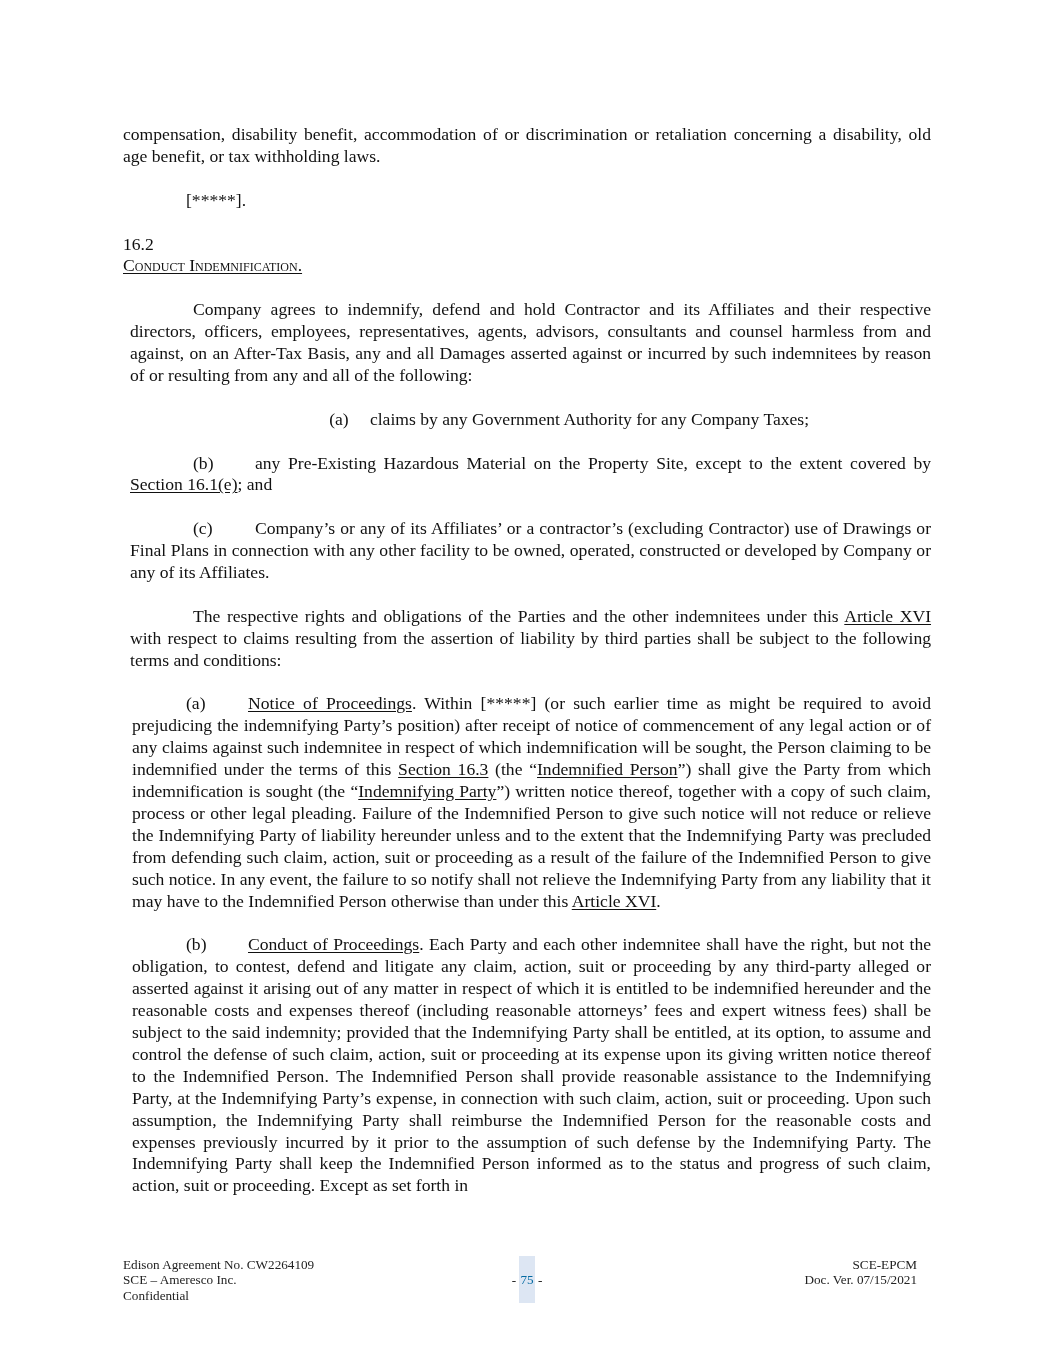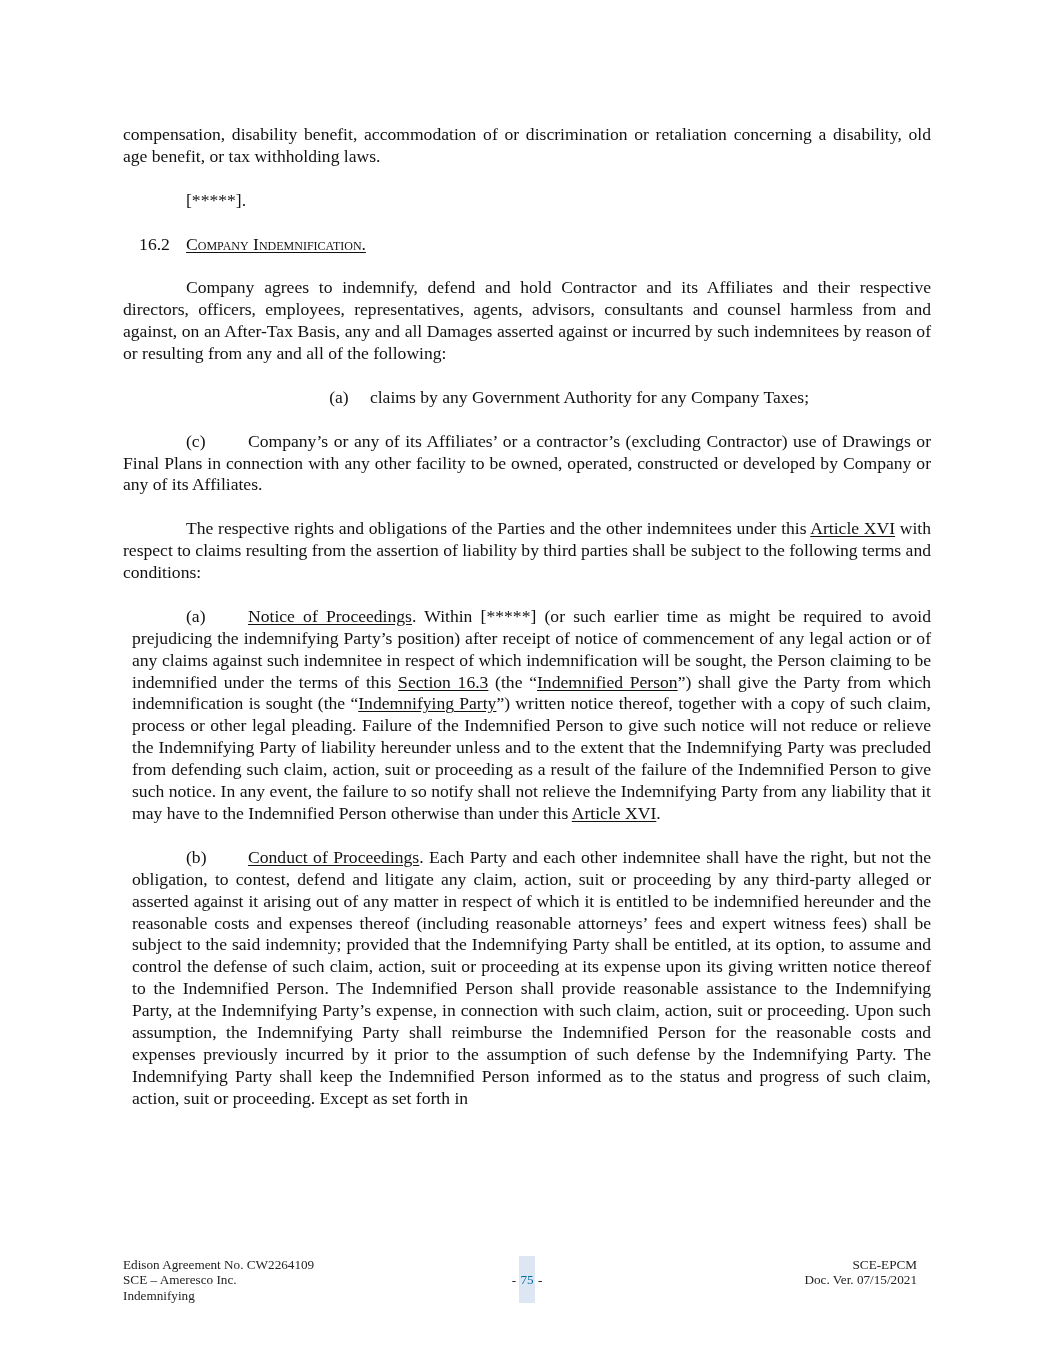--- a/index.html
+++ b/index.html
@@ -29,29 +29,31 @@
       width: 808px;
       font-size: 17.6px;
       line-height: 21.9px;
     }
     p {
       margin: 0;
       text-align: justify;
     }
     .indent {
       text-indent: 63px;
+      margin-left: 7px;
     }
     .gap-after { margin-bottom: 21.9px; }
     .redacted-para {
       padding-left: 63px;
       text-align: left;
     }
     .heading {
       display: flex;
-      text-align: center;
+      text-align: left;
+      flex-direction: column;
     }
     .heading .num {
       display: inline-block;
       width: 63px;
     }
     .heading .title {
       text-decoration: underline;
       font-variant: small-caps;
       text-underline-offset: 2px;
     }
@@ -115,44 +117,45 @@
 
 <div class="page">
   <div class="body-text">
 
     <p class="gap-after">compensation, disability benefit, accommodation of or discrimination or retaliation concerning a disability, old age benefit, or tax withholding laws.</p>
 
     <p class="redacted-para gap-after">[*****].</p>
 
     <div class="heading gap-after">
       <span class="num">16.2</span>
-      <span class="title">Company Indemnification.</span>
+      <span class="title">Conduct Indemnification.</span>
     </div>
 
     <p class="indent gap-after">Company agrees to indemnify, defend and hold Contractor and its Affiliates and their respective directors, officers, employees, representatives, agents, advisors, consultants and counsel harmless from and against, on an After-Tax Basis, any and all Damages asserted against or incurred by such indemnitees by reason of or resulting from any and all of the following:</p>
 
     <p class="simple-item gap-after"><span class="list-label">(a)</span><span>claims by any Government Authority for any Company Taxes;</span></p>
 
+    <p class="indent gap-after"><span class="list-label">(b)</span><span>any Pre-Existing Hazardous Material on the Property Site, except to the extent covered by </span><span class="u">Section 16.1(e)</span><span>; and</span></p>
 
     <p class="indent gap-after"><span class="list-label">(c)</span><span>Company’s or any of its Affiliates’ or a contractor’s (excluding Contractor) use of Drawings or Final Plans in connection with any other facility to be owned, operated, constructed or developed by Company or any of its Affiliates.</span></p>
 
 
     <p class="indent gap-after"><span>The respective rights and obligations of the Parties and the other indemnitees under this </span><span class="u">Article XVI</span><span> with respect to claims resulting from the assertion of liability by third parties shall be subject to the following terms and conditions:</span></p>
 
     <p class="indent sub-para gap-after" style="text-indent:54px"><span class="list-label">(a)</span><span class="u">Notice of Proceedings</span><span>.  Within [*****] (or such earlier time as might be required to avoid prejudicing the indemnifying Party’s position) after receipt of notice of commencement of any legal action or of any claims against such indemnitee in respect of which indemnification will be sought, the Person claiming to be indemnified under the terms of this </span><span class="u">Section 16.3</span><span> (the “</span><span class="u">Indemnified Person</span><span>”) shall give the Party from which indemnification is sought (the “</span><span class="u">Indemnifying Party</span><span>”) written notice thereof, together with a copy of such claim, process or other legal pleading.  Failure of the Indemnified Person to give such notice will not reduce or relieve the Indemnifying Party of liability hereunder unless and to the extent that the Indemnifying Party was precluded from defending such claim, action, suit or proceeding as a result of the failure of the Indemnified Person to give such notice.  In any event, the failure to so notify shall not relieve the Indemnifying Party from any liability that it may have to the Indemnified Person otherwise than under this </span><span class="u">Article XVI</span><span>.</span></p>
 
     <p class="indent sub-para" style="text-indent:54px"><span class="list-label">(b)</span><span class="u">Conduct of Proceedings</span><span>.  Each Party and each other indemnitee shall have the right, but not the obligation, to contest, defend and litigate any claim, action, suit or proceeding by any third-party alleged or asserted against it arising out of any matter in respect of which it is entitled to be indemnified hereunder and the reasonable costs and expenses thereof (including reasonable attorneys’ fees and expert witness fees) shall be subject to the said indemnity; provided that the Indemnifying Party shall be entitled, at its option, to assume and control the defense of such claim, action, suit or proceeding at its expense upon its giving written notice thereof to the Indemnified Person.  The Indemnified Person shall provide reasonable assistance to the Indemnifying Party, at the Indemnifying Party’s expense, in connection with such claim, action, suit or proceeding.  Upon such assumption, the Indemnifying Party shall reimburse the Indemnified Person for the reasonable costs and expenses previously incurred by it prior to the assumption of such defense by the Indemnifying Party.  The Indemnifying Party shall keep the Indemnified Person informed as to the status and progress of such claim, action, suit or proceeding.  Except as set forth in</span></p>
 
   </div>
 
   <div class="footer">
     <div class="footer-left">
       <div>Edison Agreement No. CW2264109</div>
       <div>SCE – Ameresco Inc.</div>
-      <div>Indemnifying</div>
+      <div>Confidential</div>
     </div>
     <div class="footer-center"><span>- </span><span class="page-num-hl">75</span><span> -</span></div>
     <div class="footer-right">
       <div>SCE-EPCM</div>
       <div>Doc. Ver. 07/15/2021</div>
     </div>
   </div>
 </div>
 
 </body></html>

